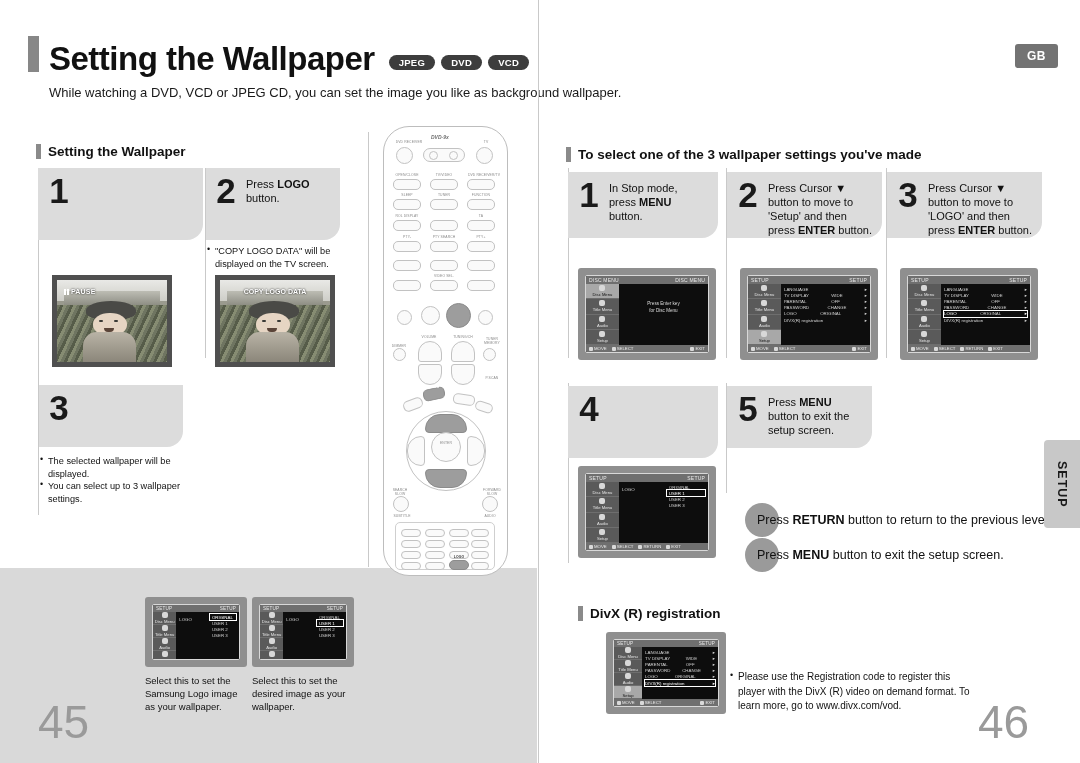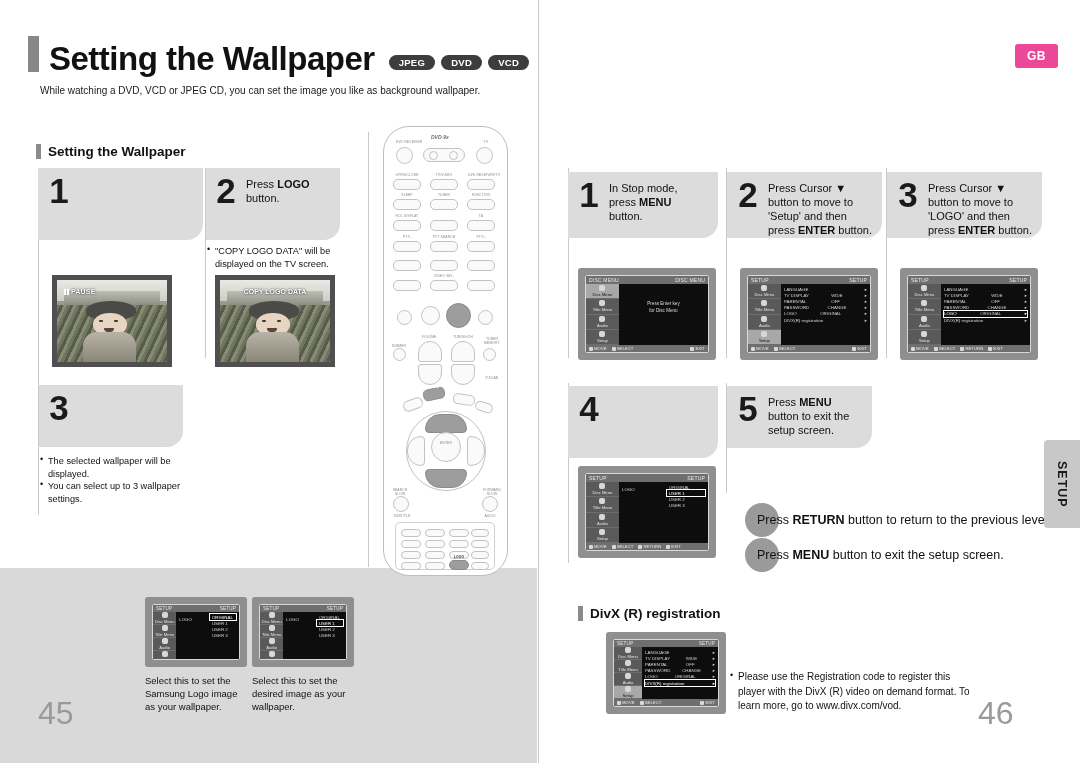--- a/index.html
+++ b/index.html
@@ -28,25 +28,25 @@
     font-size: 33px; font-weight: bold; color: #111; letter-spacing: -0.5px;
     line-height: 1;
   }
   .badges { display: flex; gap: 6px; margin-left: 14px; margin-bottom: 5px; }
   .badge {
     background: #3d3d3d; color: #fff; font-size: 9.5px; font-weight: bold;
     border-radius: 9px; padding: 3px 10px 3px; letter-spacing: 0.3px;
     line-height: 1;
   }
   .subtitle {
-    font-size: 10px; color: #1a1a1a; margin-top: 10px; margin-left: 12px;
+    font-size: 13px; color: #1a1a1a; margin-top: 10px; margin-left: 21px;
   }
   .gb-badge {
     position: absolute; right: 22px; top: 44px;
-    background: #ec4899; color: #fff; font-size: 12px; font-weight: bold;
+    background: #737373; color: #fff; font-size: 12px; font-weight: bold;
     padding: 5px 12px; border-radius: 3px; letter-spacing: 0.5px;
   }
 
   
   .sec-head { display: flex; align-items: center; }
   .sec-bar { width: 5px; height: 15px; background: #8a8a8a; margin-right: 7px; }
   .sec-title { font-size: 13.5px; font-weight: bold; color: #111; }
 
   
   .step {
@@ -158,21 +158,21 @@
     position:absolute; right:0; top:440px; width:36px; height:88px;
     background:#c8c8c8; border-radius:4px 0 0 4px;
     display:flex; align-items:center; justify-content:center;
   }
   .setup-tab span {
     writing-mode: vertical-rl; font-size:12.5px; font-weight:bold; color:#1a1a1a;
     letter-spacing:1px;
   }
 
   
-  .pgnum { position:absolute; font-size:32px; color:#9a9a9a; }
+  .pgnum { position:absolute; font-size:46px; color:#9a9a9a; }
 
   
   .remote { position:absolute; left:383px; top:126px; width:125px; height:450px; }
   .remote-body { position:absolute; inset:0; border:1.3px solid #bdbdbd;
     border-radius:26px; background:#fff; }
   .rm-label { position:absolute; font-size:3.4px; color:#8a8a8a;
     text-align:center; letter-spacing:.1px; }
   .rm-btn { position:absolute; border:1px solid #c2c2c2; border-radius:5px;
     background:#fafafa; }
   .rm-round { position:absolute; border:1.2px solid #c2c2c2; border-radius:50%;
@@ -458,20 +458,24 @@
     <div class="rm-btn" style="left:42px;top:425px;width:20px;height:8px;border-radius:5px;"></div>
     <div class="rm-btn" style="left:66px;top:425px;width:20px;height:8px;border-radius:5px;"></div>
     <div class="rm-btn" style="left:88px;top:425px;width:18px;height:8px;border-radius:5px;"></div>
     <div class="rm-btn" style="left:18px;top:436px;width:20px;height:8px;border-radius:5px;"></div>
     <div class="rm-btn" style="left:42px;top:436px;width:20px;height:8px;border-radius:5px;"></div>
     <div class="rm-btn rm-dark" style="left:66px;top:434px;width:20px;height:10px;border-radius:5px;"></div>
     <div class="rm-label" style="left:64px;top:429px;width:24px;font-weight:bold;color:#333;">LOGO</div>
     <div class="rm-btn" style="left:88px;top:436px;width:18px;height:8px;border-radius:5px;"></div>
   </div>
 
+  <div style="position:absolute;left:566px;top:147px;" class="sec-head">
+    <div class="sec-bar"></div>
+    <div class="sec-title">To select one of the 3 wallpaper settings you've made</div>
+  </div>
 
   <div class="step" style="position:absolute;left:568px;top:172px;width:150px;height:66px;">
     <div class="step-num">1</div>
     <div class="step-txt">In Stop mode,<br>press <b>MENU</b><br>button.</div>
   </div>
 
   <div class="step" style="position:absolute;left:727px;top:172px;width:155px;height:66px;">
     <div class="step-num">2</div>
     <div class="step-txt">Press Cursor ▼<br>button to move to<br>'Setup' and then<br>press <b>ENTER</b> button.</div>
   </div>

